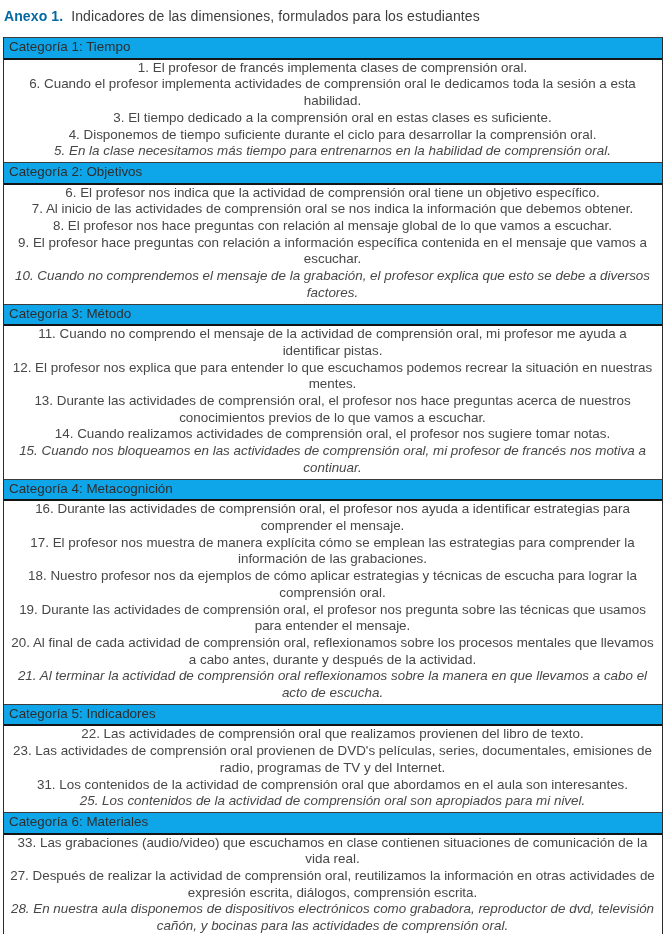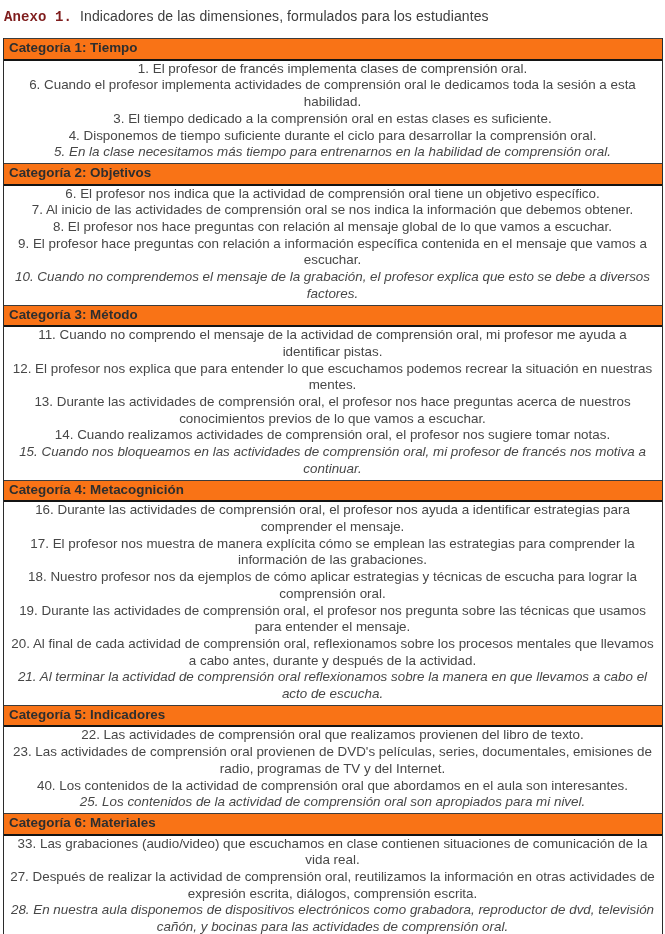--- a/index.html
+++ b/index.html
@@ -17,37 +17,36 @@
     padding: 6px 2px 0 3px;
   }
   .doc-title {
     margin: 2px 0 13px 1px;
     font-size: 14px;
     color: #3d3d3d;
     letter-spacing: 0.1px;
   }
   .doc-title .title-label {
     font-weight: 700;
-    color: #7f1d1d;
+    color: #0369a1;
     margin-right: 8px;
-    font-family: Liberation Mono, monospace;
   }
   .indicators-table {
     border-left: 1px solid #2b2b2b;
     border-right: 1px solid #2b2b2b;
     border-bottom: 2px solid #141414;
     font-size: 13.4px;
     line-height: 16.7px;
     color: #474747;
   }
   .cat-header {
-    background: #f97316;
+    background: #0ea5e9;
     border-top: 1px solid #3c3c3c;
     border-bottom: 2px solid #141414;
-    font-weight: 700;
+    font-weight: 400;
     color: #2e2e2e;
     padding: 1px 5px 2px 5px;
   }
   .item {
     padding: 0 6px 0 5px;
     text-align: center;
   }
   .item:first-of-type {
     padding-top: 2px;
   }
@@ -94,21 +93,21 @@
         <div class="item">17. El profesor nos muestra de manera explícita cómo se emplean las estrategias para comprender la información de las grabaciones.</div>
         <div class="item">18. Nuestro profesor nos da ejemplos de cómo aplicar estrategias y técnicas de escucha para lograr la comprensión oral.</div>
         <div class="item">19. Durante las actividades de comprensión oral, el profesor nos pregunta sobre las técnicas que usamos para entender el mensaje.</div>
         <div class="item">20. Al final de cada actividad de comprensión oral, reflexionamos sobre los procesos mentales que llevamos a cabo antes, durante y después de la actividad.</div>
         <div class="item">21. Al terminar la actividad de comprensión oral reflexionamos sobre la manera en que llevamos a cabo el acto de escucha.</div>
       </div>
       <div class="cat-section">
         <div class="cat-header">Categoría 5: Indicadores</div>
         <div class="item">22. Las actividades de comprensión oral que realizamos provienen del libro de texto.</div>
         <div class="item">23. Las actividades de comprensión oral provienen de DVD's películas, series, documentales, emisiones de radio, programas de TV y del Internet.</div>
-        <div class="item">40. Los contenidos de la actividad de comprensión oral que abordamos en el aula son interesantes.</div>
+        <div class="item">31. Los contenidos de la actividad de comprensión oral que abordamos en el aula son interesantes.</div>
         <div class="item">25. Los contenidos de la actividad de comprensión oral son apropiados para mi nivel.</div>
       </div>
       <div class="cat-section">
         <div class="cat-header">Categoría 6: Materiales</div>
         <div class="item">33. Las grabaciones (audio/video) que escuchamos en clase contienen situaciones de comunicación de la vida real.</div>
         <div class="item">27. Después de realizar la actividad de comprensión oral, reutilizamos la información en otras actividades de expresión escrita, diálogos, comprensión escrita.</div>
         <div class="item">28. En nuestra aula disponemos de dispositivos electrónicos como grabadora, reproductor de dvd, televisión cañón, y bocinas para las actividades de comprensión oral.</div>
       </div>
     </div>
 </div>

